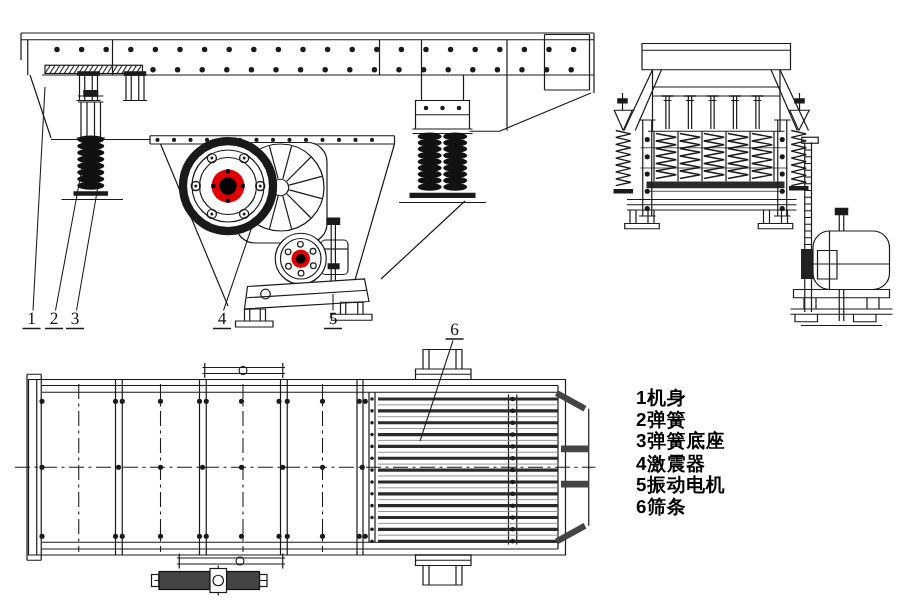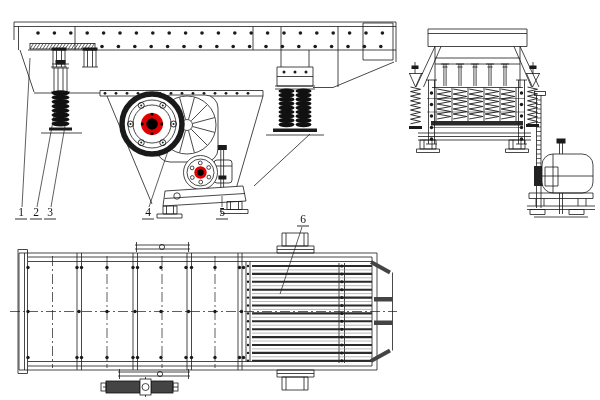--- a/index.html
+++ b/index.html
@@ -430,13 +430,21 @@
     <text class="callout-txt" x="21" y="216" text-anchor="middle">1</text>
     <text class="callout-txt" x="36" y="216" text-anchor="middle">2</text>
     <text class="callout-txt" x="50" y="216" text-anchor="middle">3</text>
     <text class="callout-txt" x="148" y="216" text-anchor="middle">4</text>
     <text class="callout-txt" x="222" y="216" text-anchor="middle">5</text>
     <text class="callout-txt" x="303" y="223" text-anchor="middle">6</text>
     <path stroke="#1a1a1a" stroke-width="0.9" d="M15,219 H27 M30,219 H42 M44,219 H56 M142,219 H154 M216,219 H228 M297,226 H309"></path>
   </g>
 </svg>
 
+  <div class="parts-list">
+    <div>1机身</div>
+    <div>2弹簧</div>
+    <div>3弹簧底座</div>
+    <div>4激震器</div>
+    <div>5振动电机</div>
+    <div>6筛条</div>
+  </div>
 </div>
 
 </body></html>

